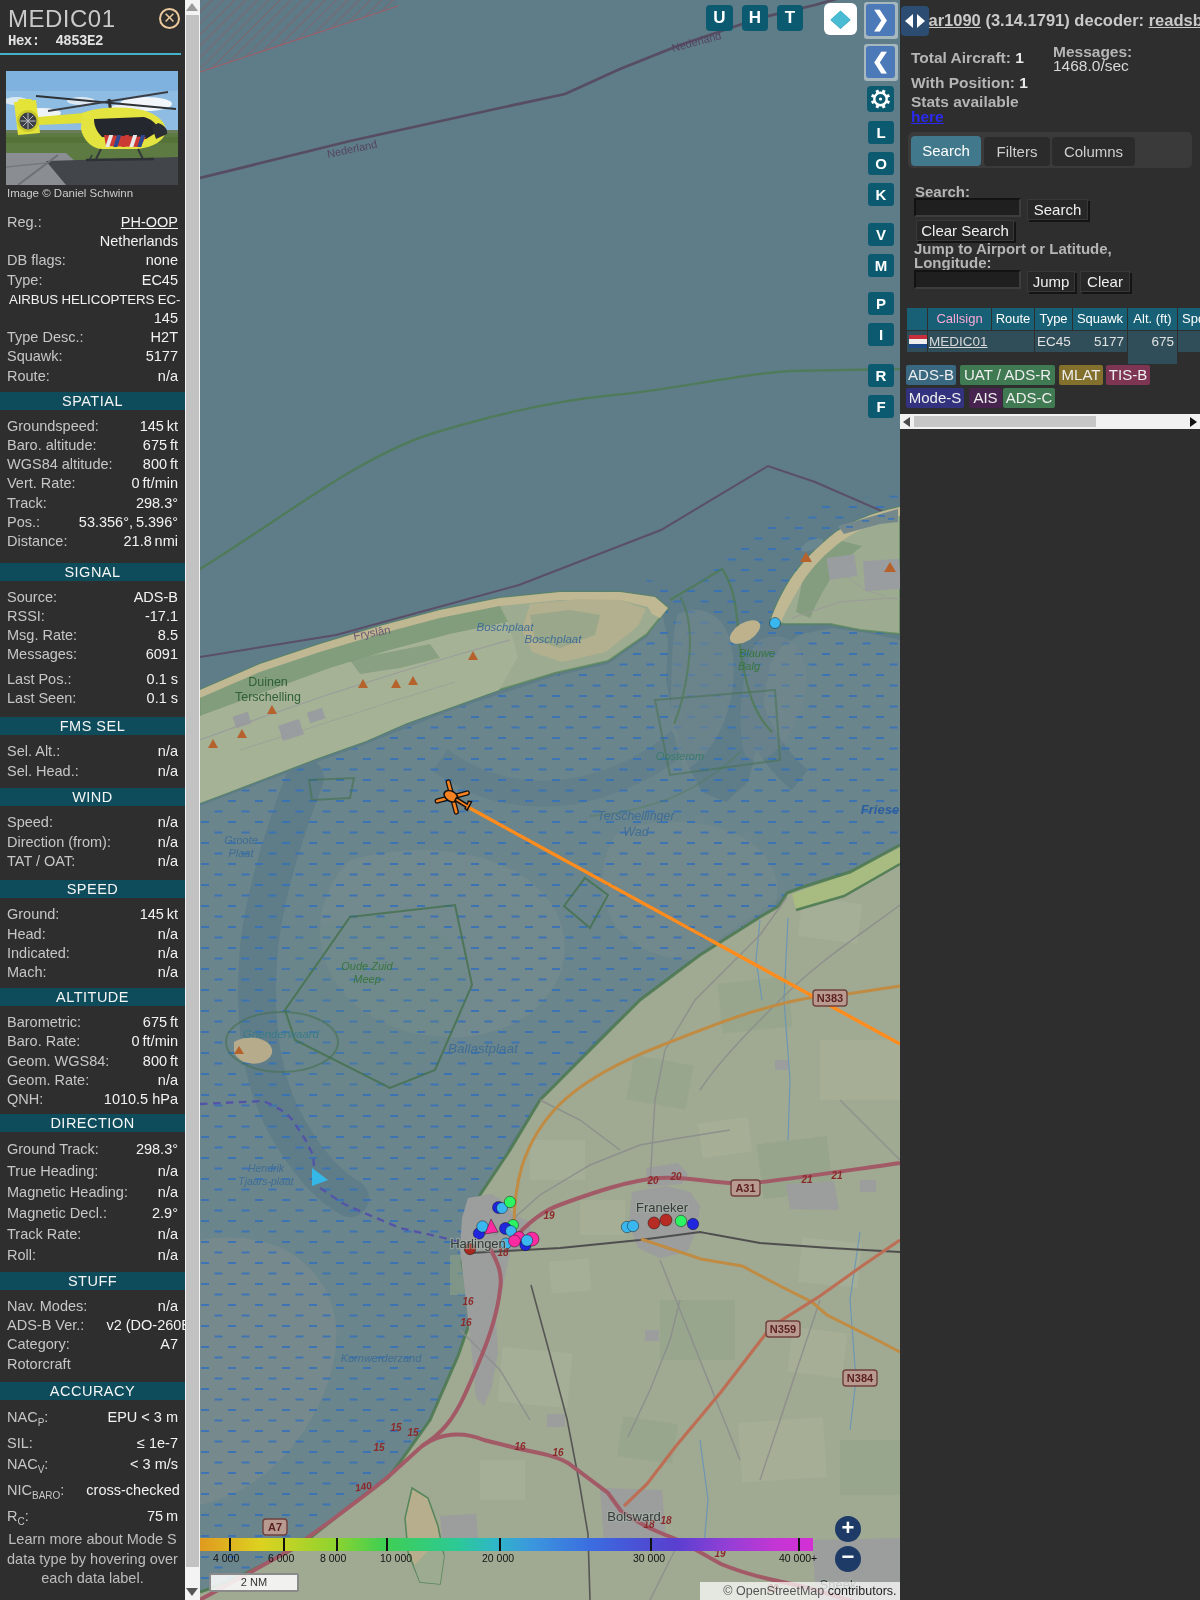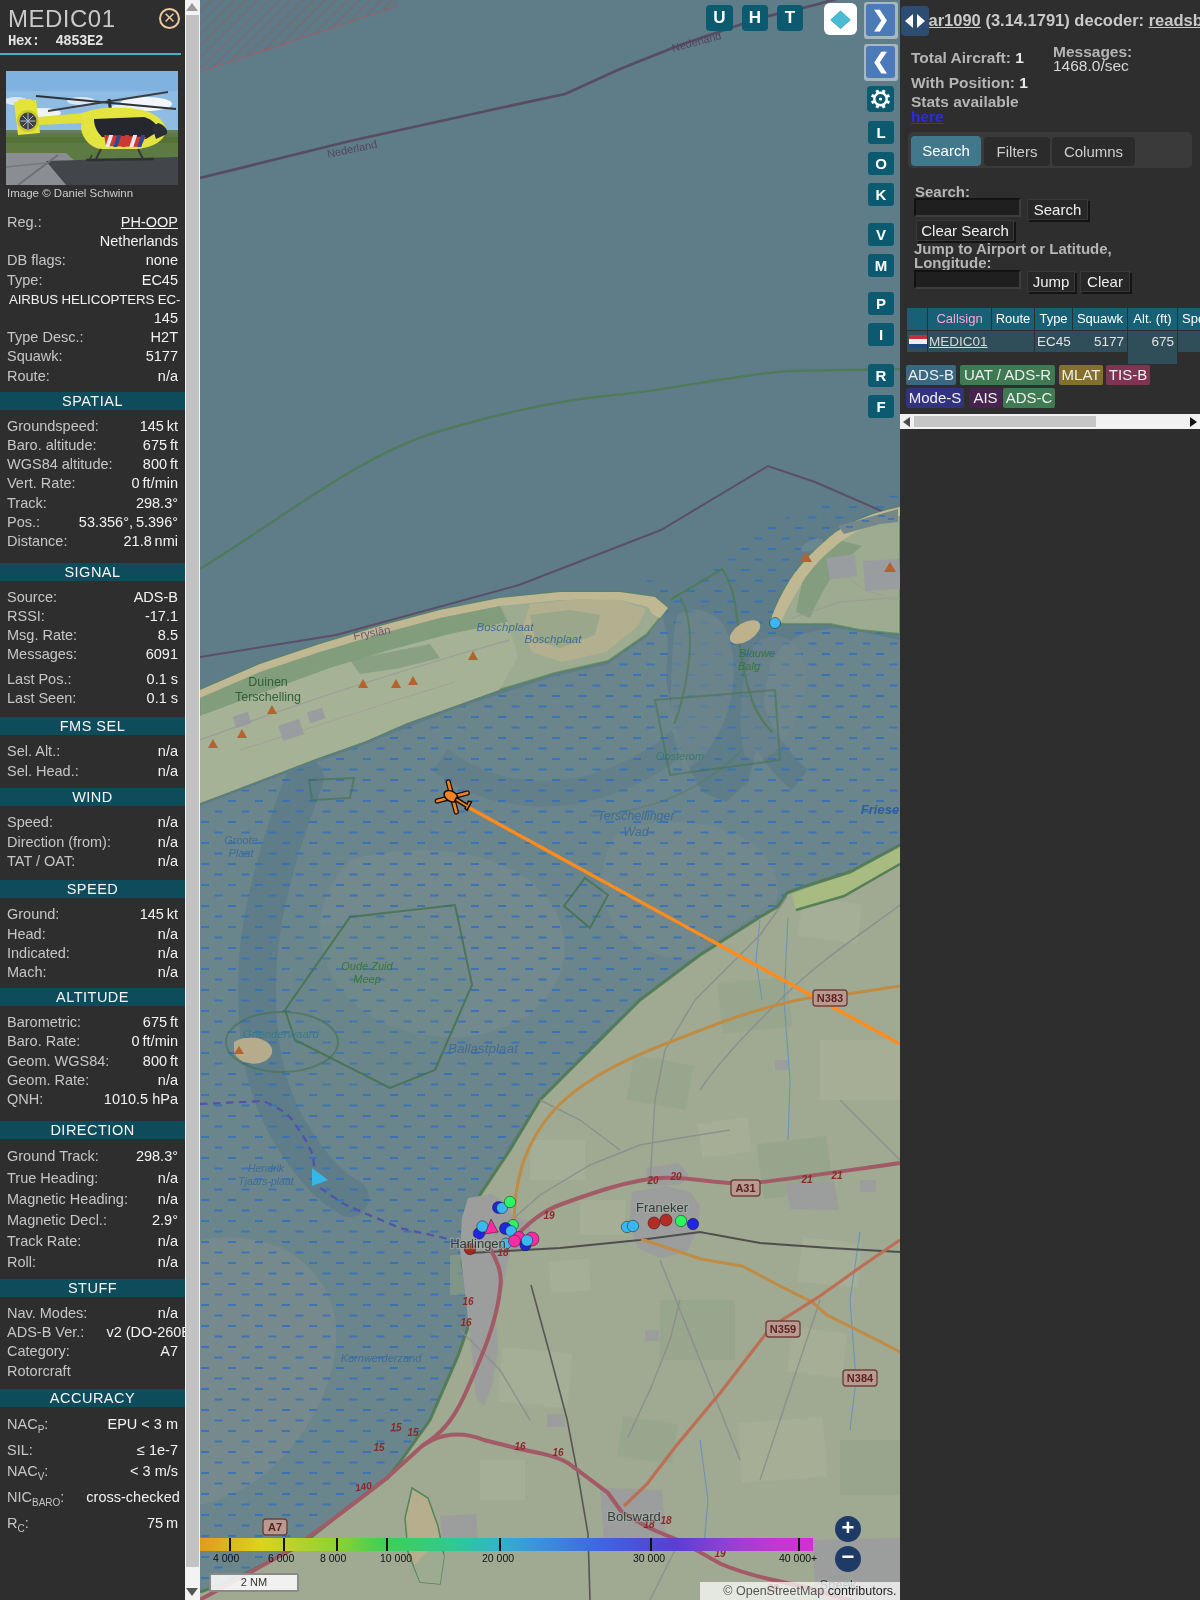--- a/index.html
+++ b/index.html
@@ -554,21 +554,21 @@
         <span class="v">800 ft</span>
       </div>
   <div class="row">
         <span>Geom. Rate:</span>
         <span class="v">n/a</span>
       </div>
   <div class="row">
         <span>QNH:</span>
         <span class="v">1010.5&nbsp;hPa</span>
       </div>
-  <div class="sec" style="margin-top:12px;margin-bottom:7px">DIRECTION</div>
+  <div class="sec" style="margin-top:5px;margin-bottom:7px">DIRECTION</div>
   <div class="row" style="line-height:21.2px">
         <span>Ground Track:</span>
         <span class="v">298.3°</span>
       </div>
   <div class="row" style="line-height:21.2px">
         <span>True Heading:</span>
         <span class="v">n/a</span>
       </div>
   <div class="row" style="line-height:21.2px">
         <span>Magnetic Heading:</span>
@@ -618,20 +618,21 @@
       </div>
   <div class="row" style="line-height:21px">
         <span>NIC<sub>BARO</sub>:</span>
         <span class="v">cross-checked</span>
       </div>
   <div class="row" style="line-height:21px">
         <span>R<sub>C</sub>:</span>
         <span class="v">75 m</span>
       </div>
  </div>
+ <div id="learn">Learn more about Mode S<br>data type by hovering over<br>each data label.</div>
 </div>
 <div id="sbscroll"></div>
 <div id="sbthumb"></div>
 <div class="abs" style="left:186px;top:3px;width:0;height:0;border-left:6px solid transparent;border-right:6px solid transparent;border-bottom:8px solid #9a9a9a;"></div>
 <div class="abs" style="left:186px;top:1588px;width:0;height:0;border-left:6px solid transparent;border-right:6px solid transparent;border-top:8px solid #555;"></div>
 
 <div class="abs" style="left:706px;top:5px;width:27px;height:26px;background:#0b5a70;border-radius:4px;color:#fff;font-weight:bold;font-size:17px;text-align:center;line-height:26px;">U</div>
 <div class="abs" style="left:742px;top:5px;width:26px;height:26px;background:#0b5a70;border-radius:4px;color:#fff;font-weight:bold;font-size:17px;text-align:center;line-height:26px;">H</div>
 <div class="abs" style="left:777px;top:5px;width:26px;height:26px;background:#0b5a70;border-radius:4px;color:#fff;font-weight:bold;font-size:17px;text-align:center;line-height:26px;">T</div>
 <div class="abs" style="left:824px;top:3px;width:33px;height:32px;background:#fff;border-radius:6px;">

